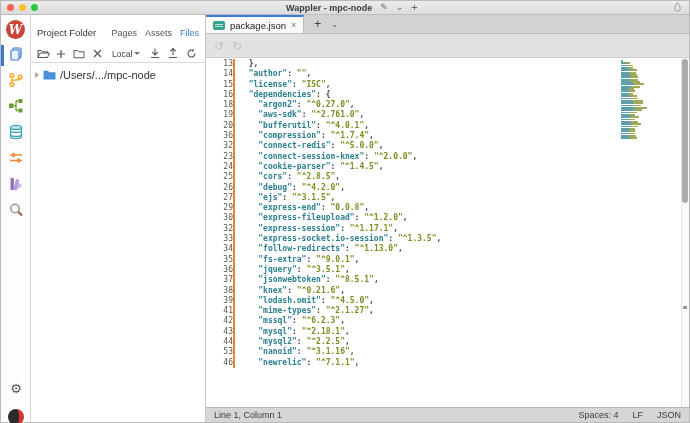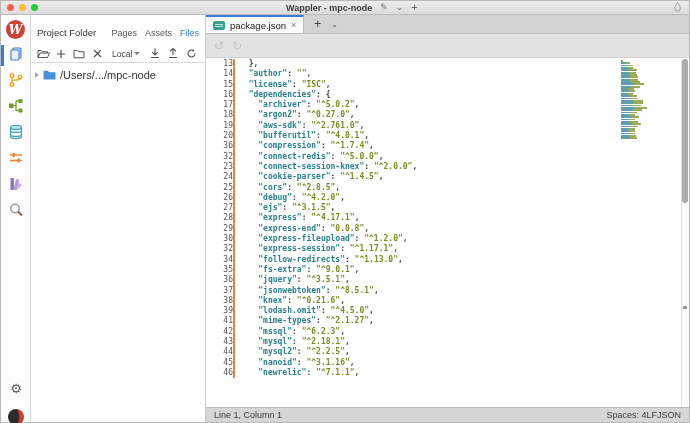--- a/index.html
+++ b/index.html
@@ -74,21 +74,21 @@
   .tok-pun { color:#444; font-weight:bold; }
 
   .minimap { position:absolute; top:2px; right:38px; width:30px; }
   .mm-line { height:1.8px; margin-bottom:0.55px; opacity:0.75; }
 
   .vscroll { position:absolute; top:0; right:0; width:8px; bottom:0; background:#fafafa; border-left:1px solid #e4e4e4; }
   .vthumb { position:absolute; top:1px; right:1px; width:6px; height:144px; background:#ababab; border-radius:3px; }
   .vmark { position:absolute; top:248px; right:2px; width:4px; height:3px; background:#9a9a9a; }
 
   .statusbar { height:15px; background:#d6d6d6; border-top:1px solid #b8b8b8; display:flex; align-items:center; justify-content:space-between; padding:0 8px; font-size:9px; color:#3c3c3c; flex:0 0 15px; }
-  .sb-right { display:flex; }
+  .sb-right { display:flex; gap:14px; }
 </style>
 </head>
 <body>
 
 <div class="app">
 
   <div class="titlebar">
     <div class="lights">
       <span class="light red"></span>
       <span class="light yellow"></span>
@@ -255,46 +255,45 @@
         <span class="ur-ico">↺</span>
         <span class="ur-ico">↻</span>
       </div>
 
       <div class="codearea">
         <div class="code-lines">
             <div class="code-line"><span class="ln">13</span><span class="modbar"></span><span><span class="tok-pun">  </span><span class="tok-pun">},</span></span></div>
             <div class="code-line"><span class="ln">14</span><span class="modbar"></span><span><span class="tok-pun">  </span><span class="tok-key">"author"</span><span class="tok-pun">: </span><span class="tok-str">""</span><span class="tok-pun">,</span></span></div>
             <div class="code-line"><span class="ln">15</span><span class="modbar"></span><span><span class="tok-pun">  </span><span class="tok-key">"license"</span><span class="tok-pun">: </span><span class="tok-str">"ISC"</span><span class="tok-pun">,</span></span></div>
             <div class="code-line"><span class="ln">16</span><span class="modbar"></span><span><span class="tok-pun">  </span><span class="tok-key">"dependencies"</span><span class="tok-pun">: </span><span class="tok-pun">{</span></span></div>
-            <div class="code-line"><span class="ln">17</span><span class="modbar"></span><span><span class="tok-pun">    </span><span class="tok-key">"archiver"</span><span class="tok-pun">: </span><span class="tok-str">"^5.0.2"</span><span class="tok-pun">,</span></span></div>
             <div class="code-line"><span class="ln">18</span><span class="modbar"></span><span><span class="tok-pun">    </span><span class="tok-key">"argon2"</span><span class="tok-pun">: </span><span class="tok-str">"^0.27.0"</span><span class="tok-pun">,</span></span></div>
             <div class="code-line"><span class="ln">19</span><span class="modbar"></span><span><span class="tok-pun">    </span><span class="tok-key">"aws-sdk"</span><span class="tok-pun">: </span><span class="tok-str">"^2.761.0"</span><span class="tok-pun">,</span></span></div>
             <div class="code-line"><span class="ln">20</span><span class="modbar"></span><span><span class="tok-pun">    </span><span class="tok-key">"bufferutil"</span><span class="tok-pun">: </span><span class="tok-str">"^4.0.1"</span><span class="tok-pun">,</span></span></div>
             <div class="code-line"><span class="ln">36</span><span class="modbar"></span><span><span class="tok-pun">    </span><span class="tok-key">"compression"</span><span class="tok-pun">: </span><span class="tok-str">"^1.7.4"</span><span class="tok-pun">,</span></span></div>
             <div class="code-line"><span class="ln">32</span><span class="modbar"></span><span><span class="tok-pun">    </span><span class="tok-key">"connect-redis"</span><span class="tok-pun">: </span><span class="tok-str">"^5.0.0"</span><span class="tok-pun">,</span></span></div>
             <div class="code-line"><span class="ln">23</span><span class="modbar"></span><span><span class="tok-pun">    </span><span class="tok-key">"connect-session-knex"</span><span class="tok-pun">: </span><span class="tok-str">"^2.0.0"</span><span class="tok-pun">,</span></span></div>
             <div class="code-line"><span class="ln">24</span><span class="modbar"></span><span><span class="tok-pun">    </span><span class="tok-key">"cookie-parser"</span><span class="tok-pun">: </span><span class="tok-str">"^1.4.5"</span><span class="tok-pun">,</span></span></div>
             <div class="code-line"><span class="ln">25</span><span class="modbar"></span><span><span class="tok-pun">    </span><span class="tok-key">"cors"</span><span class="tok-pun">: </span><span class="tok-str">"^2.8.5"</span><span class="tok-pun">,</span></span></div>
             <div class="code-line"><span class="ln">26</span><span class="modbar"></span><span><span class="tok-pun">    </span><span class="tok-key">"debug"</span><span class="tok-pun">: </span><span class="tok-str">"^4.2.0"</span><span class="tok-pun">,</span></span></div>
             <div class="code-line"><span class="ln">27</span><span class="modbar"></span><span><span class="tok-pun">    </span><span class="tok-key">"ejs"</span><span class="tok-pun">: </span><span class="tok-str">"^3.1.5"</span><span class="tok-pun">,</span></span></div>
-            <div class="code-line"><span class="ln">28</span><span class="modbar"></span><span><span class="tok-pun">    </span><span class="tok-key">"express"</span><span class="tok-pun">: </span><span class="tok-str">"^4.17.1"</span><span class="tok-pun">,</span></span></div>
             <div class="code-line"><span class="ln">29</span><span class="modbar"></span><span><span class="tok-pun">    </span><span class="tok-key">"express-end"</span><span class="tok-pun">: </span><span class="tok-str">"0.0.8"</span><span class="tok-pun">,</span></span></div>
             <div class="code-line"><span class="ln">30</span><span class="modbar"></span><span><span class="tok-pun">    </span><span class="tok-key">"express-fileupload"</span><span class="tok-pun">: </span><span class="tok-str">"^1.2.0"</span><span class="tok-pun">,</span></span></div>
             <div class="code-line"><span class="ln">32</span><span class="modbar"></span><span><span class="tok-pun">    </span><span class="tok-key">"express-session"</span><span class="tok-pun">: </span><span class="tok-str">"^1.17.1"</span><span class="tok-pun">,</span></span></div>
+            <div class="code-line"><span class="ln">33</span><span class="modbar"></span><span><span class="tok-pun">    </span><span class="tok-key">"express-socket.io-session"</span><span class="tok-pun">: </span><span class="tok-str">"^1.3.5"</span><span class="tok-pun">,</span></span></div>
             <div class="code-line"><span class="ln">34</span><span class="modbar"></span><span><span class="tok-pun">    </span><span class="tok-key">"follow-redirects"</span><span class="tok-pun">: </span><span class="tok-str">"^1.13.0"</span><span class="tok-pun">,</span></span></div>
             <div class="code-line"><span class="ln">35</span><span class="modbar"></span><span><span class="tok-pun">    </span><span class="tok-key">"fs-extra"</span><span class="tok-pun">: </span><span class="tok-str">"^9.0.1"</span><span class="tok-pun">,</span></span></div>
             <div class="code-line"><span class="ln">36</span><span class="modbar"></span><span><span class="tok-pun">    </span><span class="tok-key">"jquery"</span><span class="tok-pun">: </span><span class="tok-str">"^3.5.1"</span><span class="tok-pun">,</span></span></div>
             <div class="code-line"><span class="ln">37</span><span class="modbar"></span><span><span class="tok-pun">    </span><span class="tok-key">"jsonwebtoken"</span><span class="tok-pun">: </span><span class="tok-str">"^8.5.1"</span><span class="tok-pun">,</span></span></div>
             <div class="code-line"><span class="ln">38</span><span class="modbar"></span><span><span class="tok-pun">    </span><span class="tok-key">"knex"</span><span class="tok-pun">: </span><span class="tok-str">"^0.21.6"</span><span class="tok-pun">,</span></span></div>
             <div class="code-line"><span class="ln">39</span><span class="modbar"></span><span><span class="tok-pun">    </span><span class="tok-key">"lodash.omit"</span><span class="tok-pun">: </span><span class="tok-str">"^4.5.0"</span><span class="tok-pun">,</span></span></div>
             <div class="code-line"><span class="ln">41</span><span class="modbar"></span><span><span class="tok-pun">    </span><span class="tok-key">"mime-types"</span><span class="tok-pun">: </span><span class="tok-str">"^2.1.27"</span><span class="tok-pun">,</span></span></div>
             <div class="code-line"><span class="ln">42</span><span class="modbar"></span><span><span class="tok-pun">    </span><span class="tok-key">"mssql"</span><span class="tok-pun">: </span><span class="tok-str">"^6.2.3"</span><span class="tok-pun">,</span></span></div>
             <div class="code-line"><span class="ln">43</span><span class="modbar"></span><span><span class="tok-pun">    </span><span class="tok-key">"mysql"</span><span class="tok-pun">: </span><span class="tok-str">"^2.18.1"</span><span class="tok-pun">,</span></span></div>
             <div class="code-line"><span class="ln">44</span><span class="modbar"></span><span><span class="tok-pun">    </span><span class="tok-key">"mysql2"</span><span class="tok-pun">: </span><span class="tok-str">"^2.2.5"</span><span class="tok-pun">,</span></span></div>
-            <div class="code-line"><span class="ln">45</span><span class="modbar"></span><span><span class="tok-pun">    </span><span class="tok-key">"nanoid"</span><span class="tok-pun">: </span><span class="tok-str">"^3.1.16"</span><span class="tok-pun">,</span></span></div>
+            <div class="code-line"><span class="ln">53</span><span class="modbar"></span><span><span class="tok-pun">    </span><span class="tok-key">"nanoid"</span><span class="tok-pun">: </span><span class="tok-str">"^3.1.16"</span><span class="tok-pun">,</span></span></div>
             <div class="code-line"><span class="ln">46</span><span class="modbar"></span><span><span class="tok-pun">    </span><span class="tok-key">"newrelic"</span><span class="tok-pun">: </span><span class="tok-str">"^7.1.1"</span><span class="tok-pun">,</span></span></div>
           </div>
         <div class="minimap">
             <div class="mm-line" style="width: 2.48px; background: linear-gradient(to right, rgb(42, 127, 143) 55%, rgb(125, 140, 33) 55%);"></div>
             <div class="mm-line" style="width: 9.3px; background: linear-gradient(to right, rgb(42, 127, 143) 55%, rgb(125, 140, 33) 55%);"></div>
             <div class="mm-line" style="width: 11.78px; background: linear-gradient(to right, rgb(42, 127, 143) 55%, rgb(125, 140, 33) 55%);"></div>
             <div class="mm-line" style="width: 11.78px; background: linear-gradient(to right, rgb(42, 127, 143) 55%, rgb(125, 140, 33) 55%);"></div>
             <div class="mm-line" style="width: 15.5px; background: linear-gradient(to right, rgb(42, 127, 143) 55%, rgb(125, 140, 33) 55%);"></div>
             <div class="mm-line" style="width: 14.88px; background: linear-gradient(to right, rgb(42, 127, 143) 55%, rgb(125, 140, 33) 55%);"></div>
             <div class="mm-line" style="width: 16.12px; background: linear-gradient(to right, rgb(42, 127, 143) 55%, rgb(125, 140, 33) 55%);"></div>

